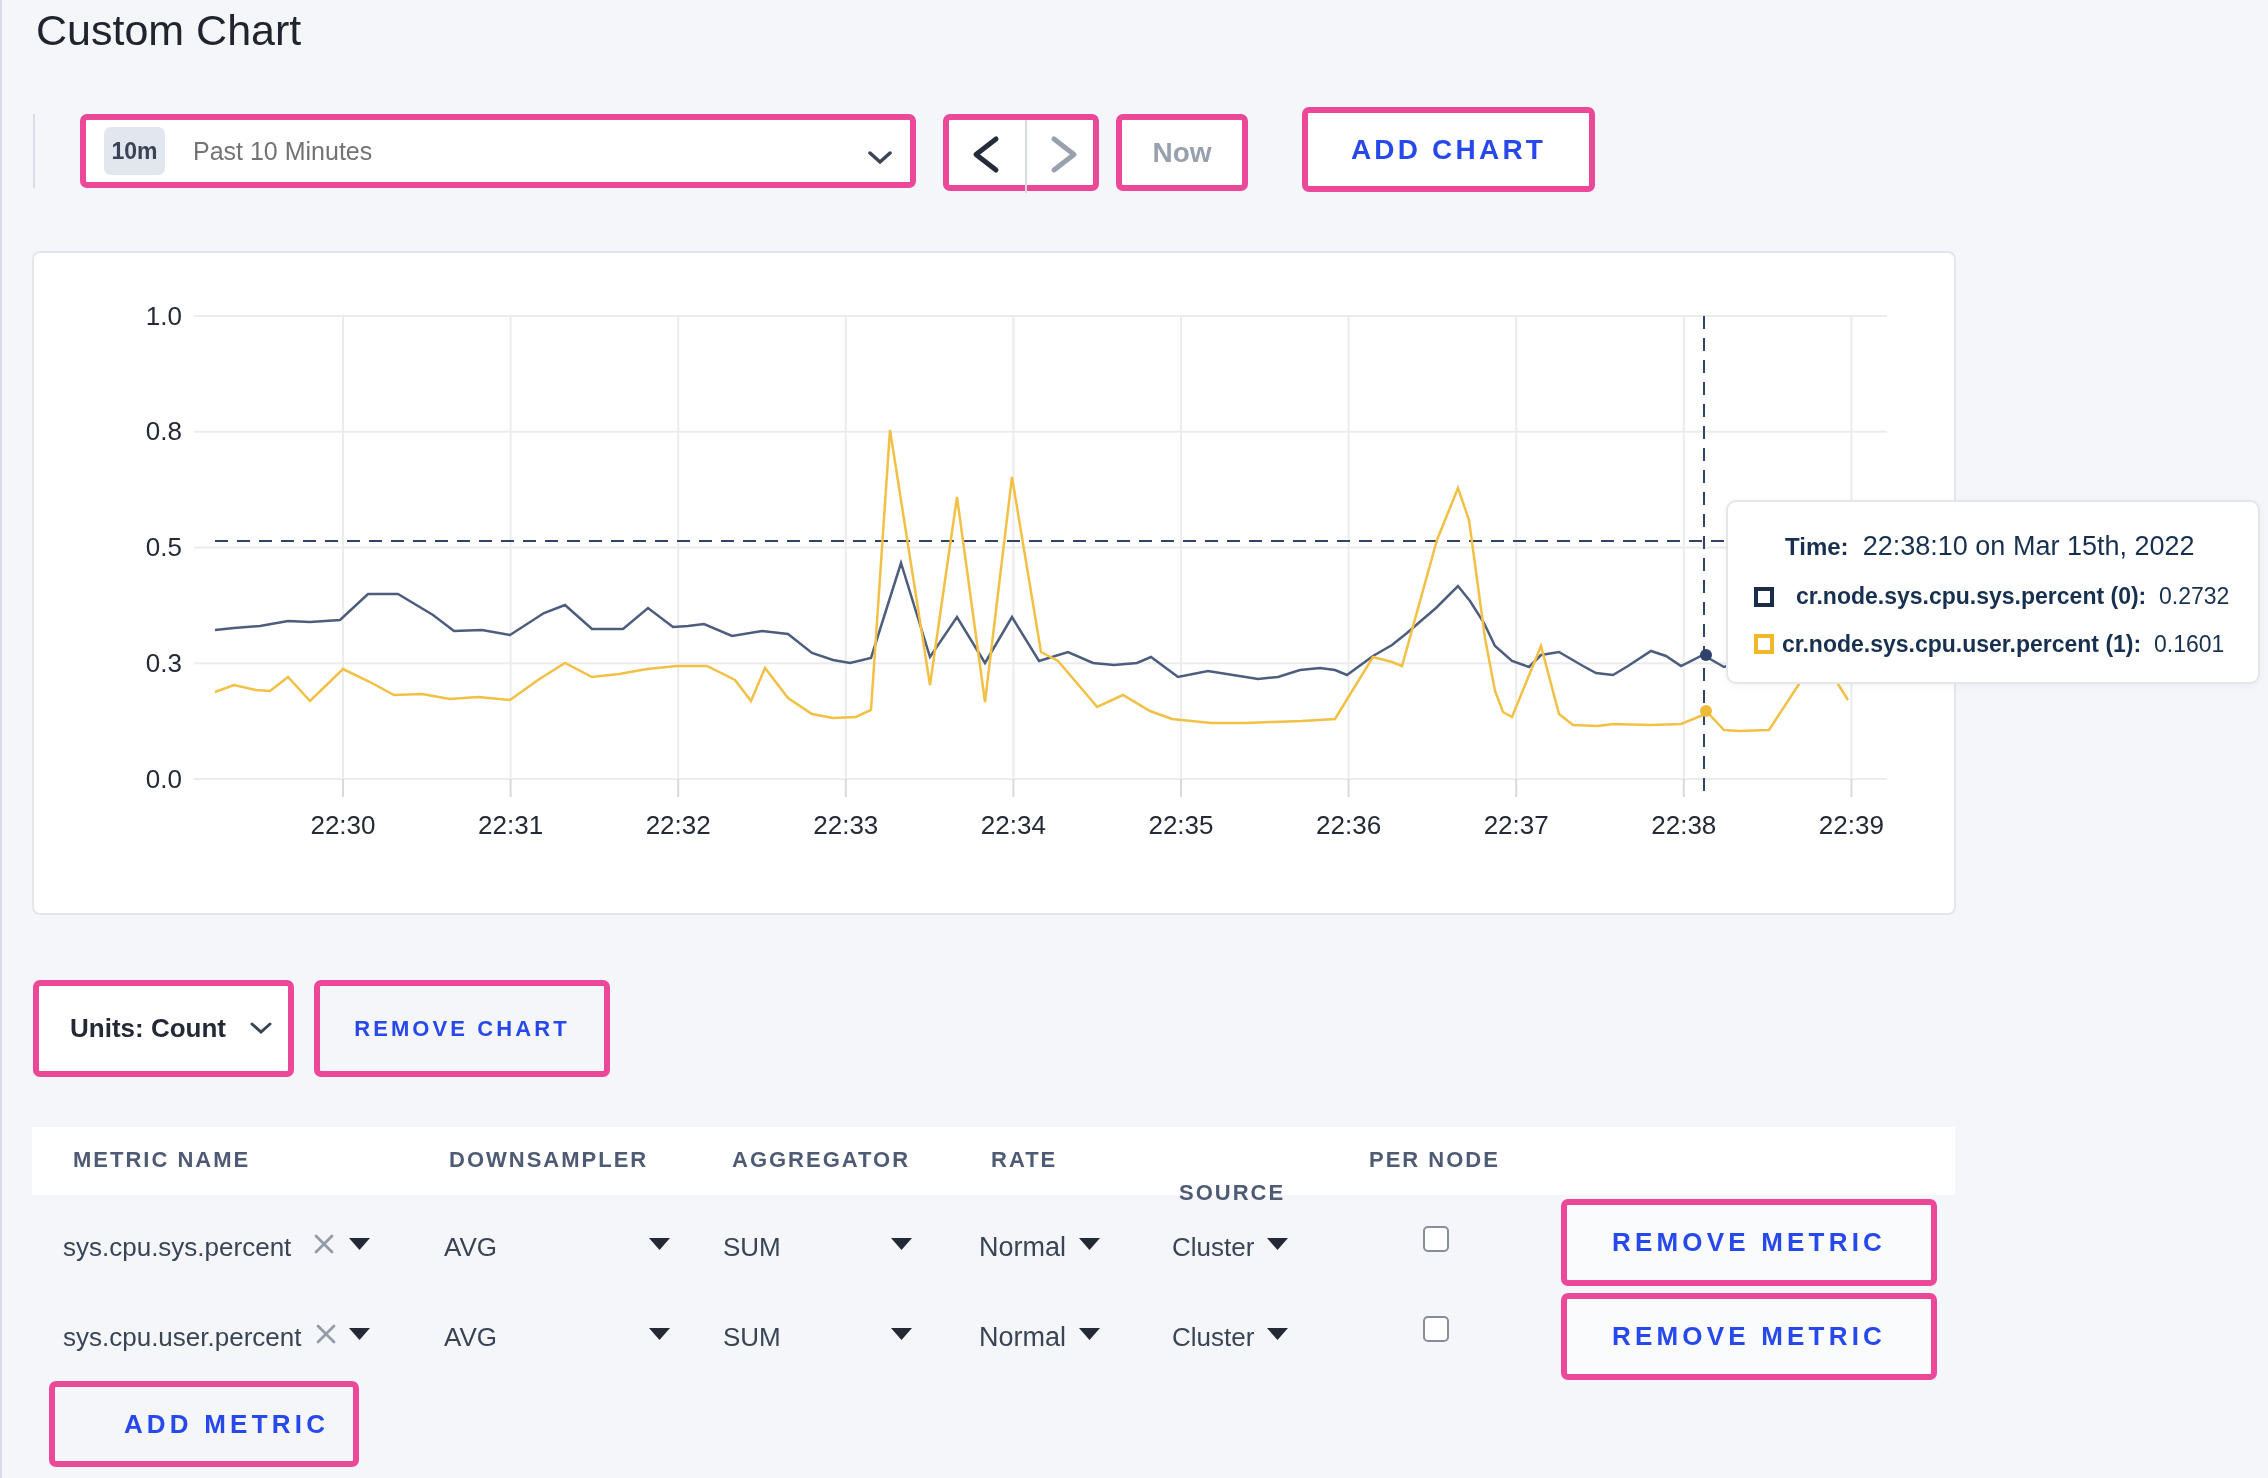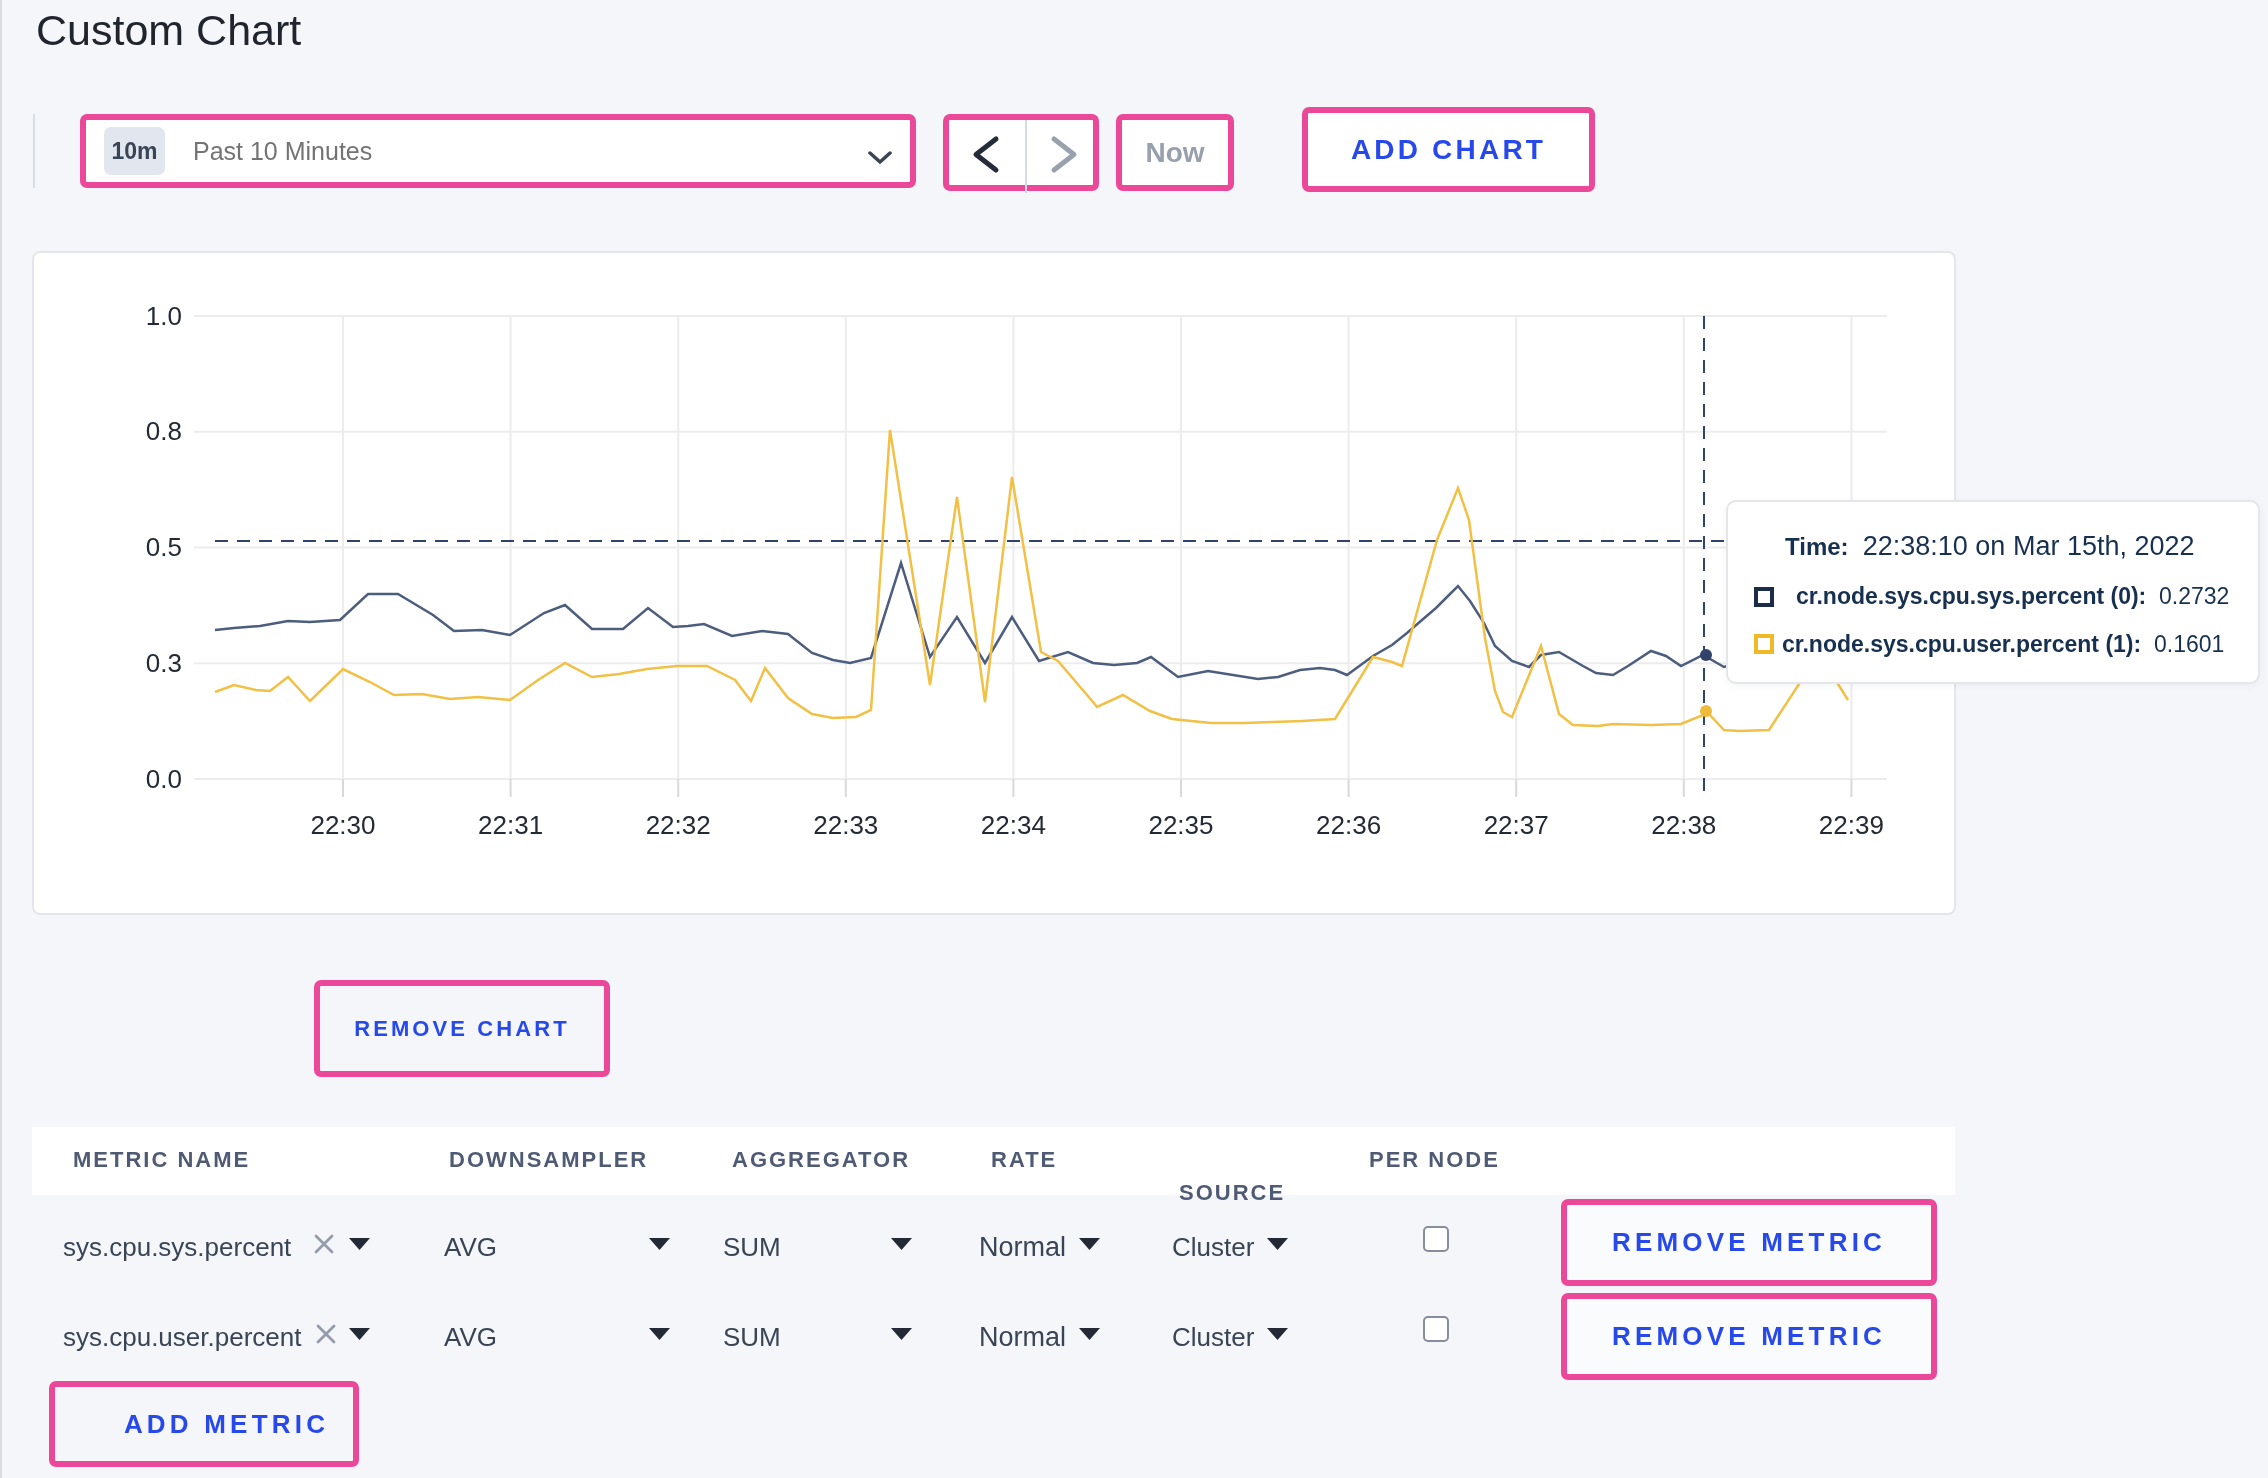--- a/index.html
+++ b/index.html
@@ -23,21 +23,21 @@
         <path d="M2 2 L12 11 L22 2" stroke="#394455" stroke-width="3.5" fill="none" stroke-linecap="round"></path>
       </svg>
   </div>
   <div class="btn" style="left:941px;top:114px;width:156px;height:77px;">
     <div style="position:absolute;left:76px;top:0px;width:2px;height:73px;background:#d4d9e4;"></div>
     <svg width="152" height="73">
         <path d="M47 23 L27 38.5 L47 54" stroke="#242b3a" stroke-width="5" fill="none" stroke-linecap="round" stroke-linejoin="round"></path>
         <path d="M105 23 L125 38.5 L105 54" stroke="#9aa1ae" stroke-width="5" fill="none" stroke-linecap="round" stroke-linejoin="round"></path>
       </svg>
   </div>
-  <div class="btn" style="left:1114px;top:114px;width:118px;height:77px;font-size:28px;color:#989fad;font-weight:bold;">Now</div>
+  <div class="btn" style="left:1114px;top:114px;width:132px;height:77px;font-size:28px;color:#989fad;font-weight:bold;">Now</div>
   <div class="btn bluetxt" style="left:1300px;top:107px;width:293px;height:85px;font-size:28px;letter-spacing:3.2px;">ADD CHART</div>
 
   <div class="abs" style="left:30px;top:251px;width:1924px;height:664px;background:#fff;border:2px solid #e3e6ec;border-radius:8px;box-sizing:border-box;"></div>
   <svg class="abs" style="left:30px;top:251px;" width="1924" height="664" viewBox="0 0 1924 664">
 
     <g stroke="#ececec" stroke-width="2">
       <line x1="162" y1="65" x2="1855" y2="65"></line>
       <line x1="162" y1="180.7" x2="1855" y2="180.7"></line>
       <line x1="162" y1="296.5" x2="1855" y2="296.5"></line>
       <line x1="162" y1="412.2" x2="1855" y2="412.2"></line>
@@ -97,20 +97,26 @@
   </svg>
 
   <div class="abs" style="left:1724px;top:500px;width:534px;height:184px;background:#fff;border:2px solid #e5e6ea;border-radius:10px;box-sizing:border-box;box-shadow:0 2px 8px rgba(40,50,80,0.05);">
     <div style="position:absolute;left:57px;top:29px;font-size:24px;font-weight:bold;color:#17304f;white-space:nowrap;">Time: <span style="font-weight:normal;font-size:27px;">&nbsp;22:38:10 on Mar 15th, 2022</span></div>
     <div style="position:absolute;left:26px;top:85px;width:20px;height:20px;border:4px solid #1b2c49;box-sizing:border-box;"></div>
     <div style="position:absolute;left:54px;top:81px;font-size:23px;font-weight:bold;color:#17304f;white-space:nowrap;margin-left:14px;">cr.node.sys.cpu.sys.percent (0): <span style="font-weight:normal;">&nbsp;0.2732</span></div>
     <div style="position:absolute;left:26px;top:132px;width:20px;height:20px;border:4px solid #f0b928;box-sizing:border-box;"></div>
     <div style="position:absolute;left:54px;top:129px;font-size:23px;font-weight:bold;color:#17304f;white-space:nowrap;">cr.node.sys.cpu.user.percent (1): <span style="font-weight:normal;">&nbsp;0.1601</span></div>
   </div>
 
+  <div class="btn" style="left:31px;top:980px;width:261px;height:97px;justify-content:flex-start;">
+    <span style="margin-left:31px;font-size:26px;font-weight:bold;color:#242a35;">Units: Count</span>
+    <svg width="22" height="13" style="margin-left:24px;">
+        <path d="M2 2 L11 10 L20 2" stroke="#394455" stroke-width="3" fill="none" stroke-linecap="round"></path>
+      </svg>
+  </div>
   <div class="btn bluetxt" style="left:312px;top:980px;width:296px;height:97px;background:transparent;font-size:22px;letter-spacing:3.1px;">REMOVE CHART</div>
 
   <div class="abs" style="left:30px;top:1127px;width:1923px;height:68px;background:#fff;"></div>
   <div class="abs" style="top:1147px;left:71px;font-size:22px;font-weight:bold;letter-spacing:2px;color:#4f5b75;">METRIC NAME</div>
   <div class="abs" style="top:1147px;left:447px;font-size:22px;font-weight:bold;letter-spacing:2px;color:#4f5b75;">DOWNSAMPLER</div>
   <div class="abs" style="top:1147px;left:730px;font-size:22px;font-weight:bold;letter-spacing:2px;color:#4f5b75;">AGGREGATOR</div>
   <div class="abs" style="top:1147px;left:989px;font-size:22px;font-weight:bold;letter-spacing:2px;color:#4f5b75;">RATE</div>
   <div class="abs" style="top:1180px;left:1177px;font-size:22px;font-weight:bold;letter-spacing:2px;color:#4f5b75;">SOURCE</div>
   <div class="abs" style="top:1147px;left:1367px;font-size:22px;font-weight:bold;letter-spacing:2px;color:#4f5b75;">PER NODE</div>
 

